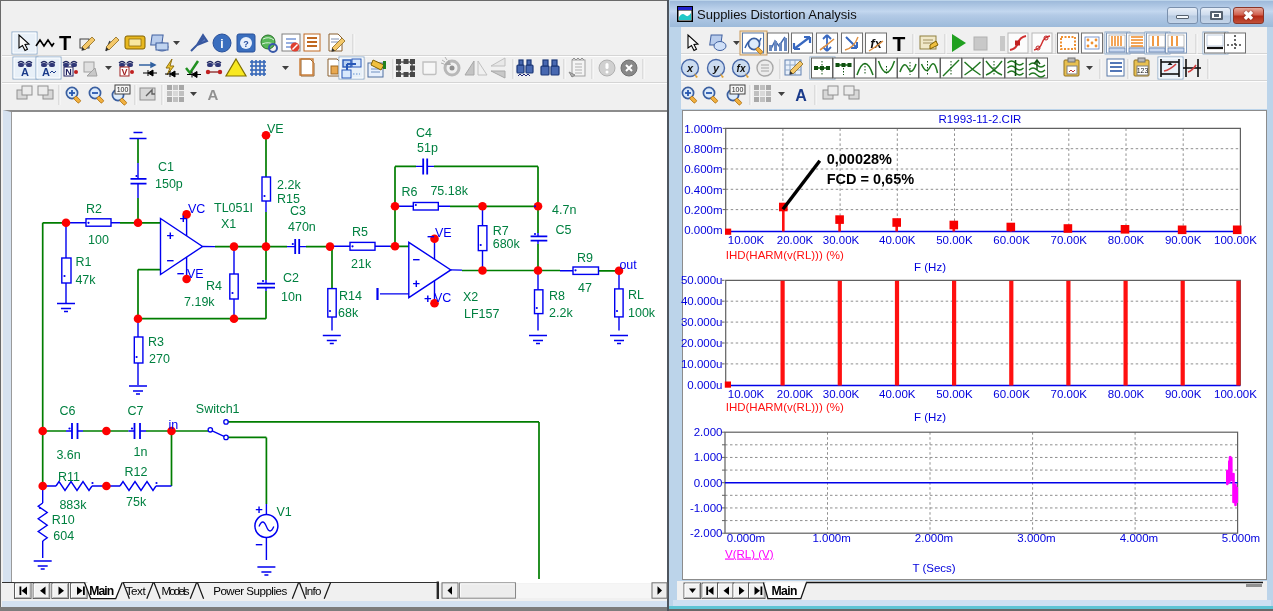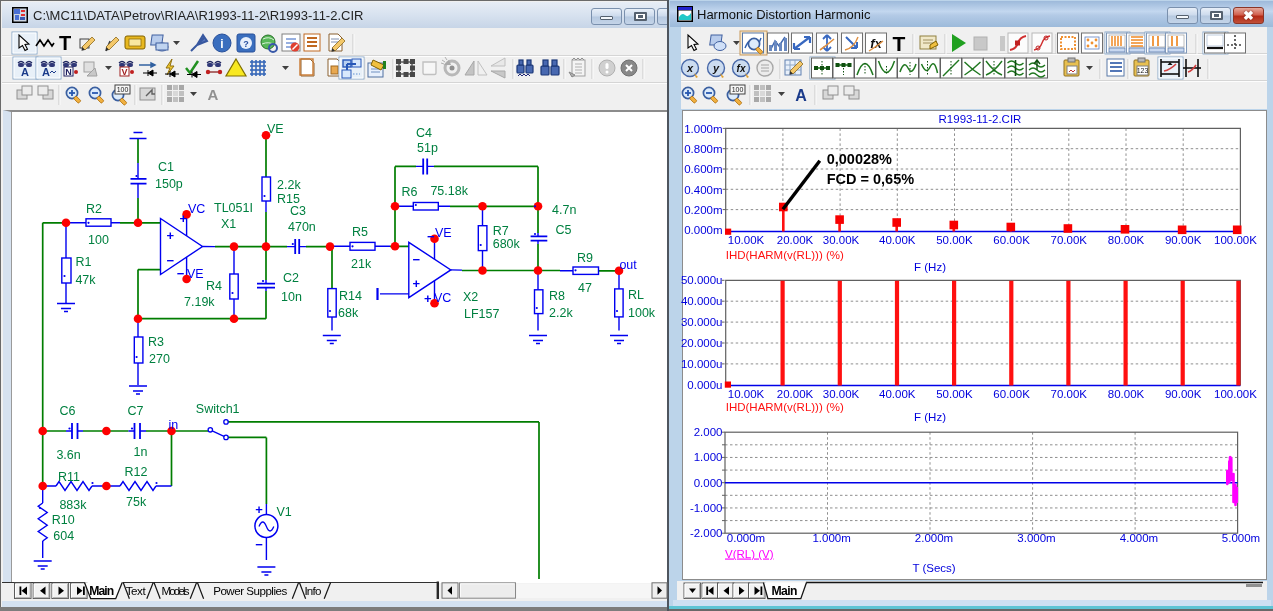--- a/index.html
+++ b/index.html
@@ -35,61 +35,40 @@
 border:1px solid #8c8c8c;}
 .tabbar{position:absolute;height:19px;background:#f0f0f0;font-size:12px;}
 #lbot{position:absolute;left:0;top:607px;width:667px;height:4px;background:#7d7d7d;}
 svg{position:absolute;overflow:visible;}
 svg text{font-family:"Liberation Sans",sans-serif;}
 </style>
 </head>
 <body>
 <div id="lw">
  <div class="frame">
-  <div id="ltitle">
-    <svg style="left:10px;top:5px" width="16" height="16">
-      <rect x="0" y="0" width="16" height="16" fill="#000"></rect>
-          <rect x="1.5" y="1.5" width="13" height="13" fill="#cdd5e2"></rect>
-      <rect x="2" y="2" width="6" height="5" fill="#4a6fd4"></rect>
-          <rect x="9" y="3" width="4" height="2" fill="#e13030"></rect>
-      <rect x="3" y="8" width="4" height="5" fill="#4a6fd4"></rect>
-          <rect x="9" y="7" width="4" height="2" fill="#e13030"></rect>
-      <rect x="8" y="10" width="5" height="3" fill="#3a57b0"></rect>
-    </svg>
-    <div class="txt">C:\MC11\DATA\Petrov\RIAA\R1993-11-2\R1993-11-2.CIR</div>
-    <div class="capbtn" style="left:589px">
-          <i class="mingl"></i>
-        </div>
-    <div class="capbtn" style="left:622px">
-          <i class="maxgl">
-            <b></b>
-          </i>
-        </div>
-    <div class="capbtn" style="left:655px;width:14px"></div>
-  </div>
   <div class="tbar" style="left:0;top:26px;width:668px;height:28px"></div>
   <div class="tbar tbsep" style="left:0;top:54px;width:668px;height:27px"></div>
   <div class="tbar tbsep" style="left:0;top:81px;width:668px;height:27px"></div>
   <div id="lcontent">
         <div class="inner"></div>
       </div>
   <div class="tabbar" style="left:1px;top:581px;width:666px;"></div>
   </div>
   <div style="position:absolute;left:1px;top:600px;width:666px;height:7px;background:#d4e2f2"></div>
 </div>
 
 <div id="rw">
  <div id="rtitle">
     <svg style="left:7px;top:5px" width="16" height="16">
       <rect x="0" y="0" width="16" height="16" fill="#000"></rect>
       <rect x="1" y="1" width="14" height="3" fill="#2222cc"></rect>
       <rect x="1.5" y="4.5" width="13" height="10" fill="#fff"></rect>
       <path d="M2 11 Q5 6 8 9 Q11 12 14 7 L14 14 L2 14 Z" fill="#20c8c8"></path>
     </svg>
-    <div class="txt">Harmonic Distortion Harmonic</div>
+    <div class="txt">Supplies Distortion Analysis</div>
     <div class="capbtn" style="left:497px">
         <i class="mingl"></i>
       </div>
     <div class="capbtn" style="left:530px">
         <i class="maxgl">
           <b></b>
         </i>
       </div>
     <div class="capbtn" id="closebtn" style="left:563px">
         <div class="x">✖</div>

